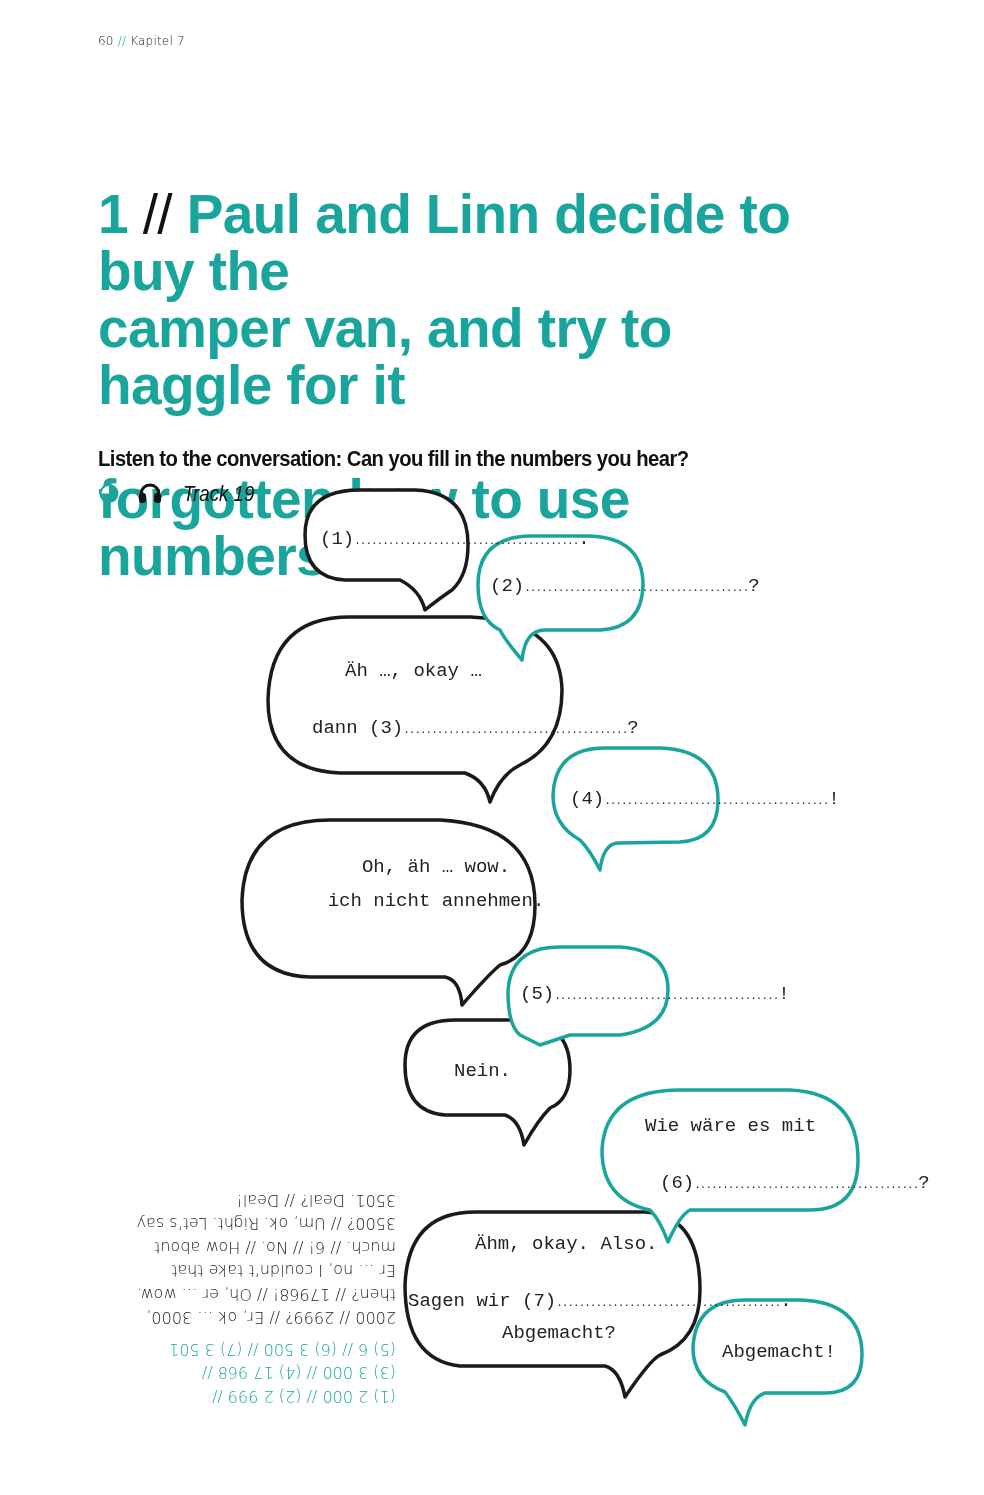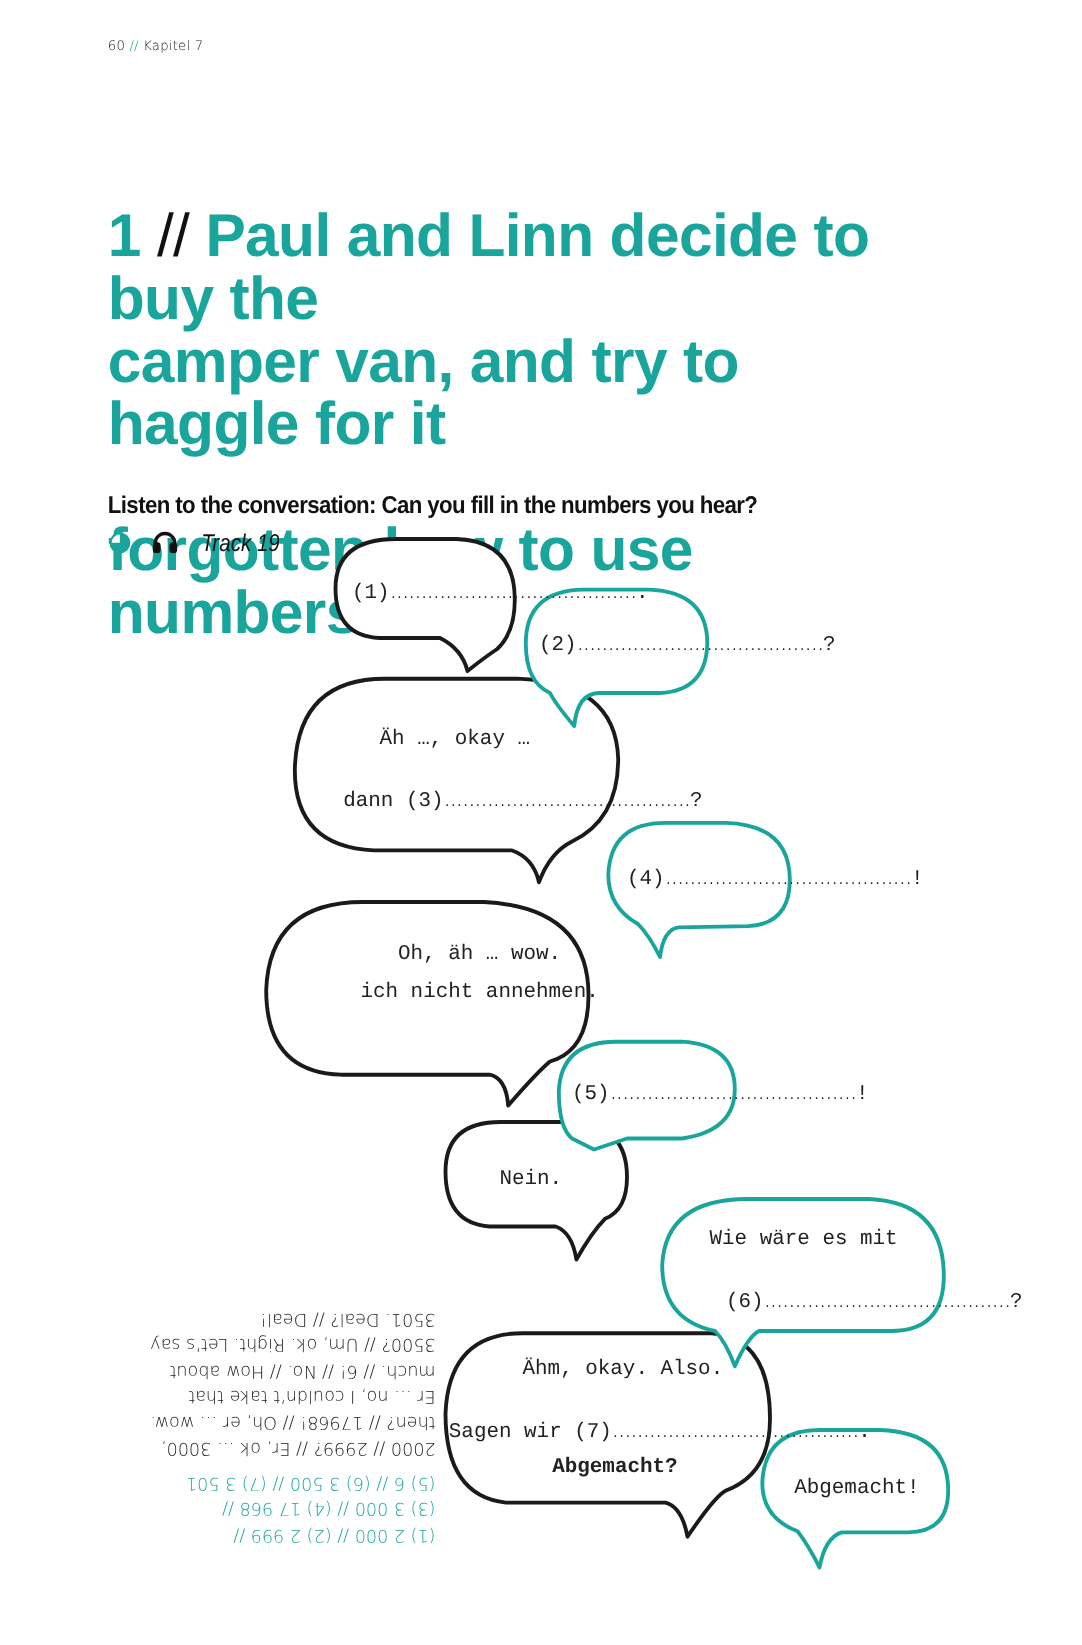--- a/index.html
+++ b/index.html
@@ -103,21 +103,21 @@
 </div>
 <div class="bubble-text" style="left:454px; top:1060px;">Nein.</div>
 <div class="bubble-text" style="left:645px; top:1115px;">Wie wäre es mit</div>
 <div class="bubble-text" style="left:660px; top:1172px;">
   <span>(6)</span><span class="blank">........................................</span><span>?</span>
 </div>
 <div class="bubble-text" style="left:475px; top:1233px;">Ähm, okay. Also.</div>
 <div class="bubble-text" style="left:408px; top:1290px;">
   <span>Sagen wir (7)</span><span class="blank">........................................</span><span>.</span>
 </div>
-<div class="bubble-text" style="left:502px; top:1322px;font-weight:bold;">Abgemacht?</div>
+<div class="bubble-text" style="left:502px; top:1322px;">Abgemacht?</div>
 <div class="bubble-text" style="left:722px; top:1341px;">Abgemacht!</div>
 
 <div class="answers">
   <div class="teal">(1) 2 000 // (2) 2 999 //</div>
   <div class="teal">(3) 3 000 // (4) 17 968 //</div>
   <div class="teal">(5) 6 // (6) 3 500 // (7) 3 501</div>
   <div class="gap"></div>
   <div>2000 // 2999? // Er, ok … 3000,</div>
   <div>then? // 17968! // Oh, er … wow.</div>
   <div>Er … no, I couldn’t take that</div>

